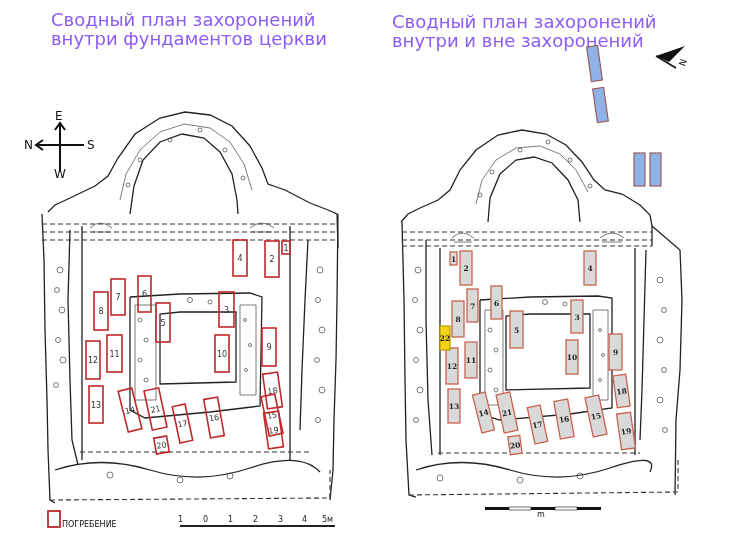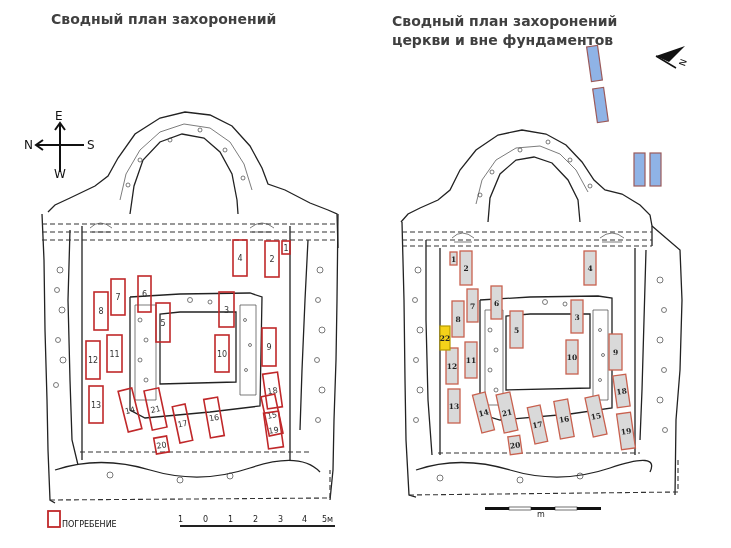--- a/index.html
+++ b/index.html
@@ -1,17 +1,17 @@
 <!DOCTYPE html>
 <html><head>
 <meta charset="utf-8">
 <style>
   html, body { margin:0; padding:0; background:#ffffff; }
   body { width:731px; height:548px; position:relative; overflow:hidden; font-family:"DejaVu Sans", sans-serif; }
-  .title { position:absolute; font-size:14px; line-height:19px; color:#404040; font-weight:700; }
+  .title { position:absolute; font-size:18px; line-height:19px; color:#8b5cf6; font-weight:400; }
   .title div { white-space:nowrap; }
   #t-left { left:51px; top:10px; }
   #t-right { left:392px; top:12px; }
   svg { position:absolute; left:0; top:0; }
   .plan-outline { fill:none; stroke:#222; stroke-width:1.3; }
   .dash { fill:none; stroke:#333; stroke-width:1.1; stroke-dasharray:5 3; }
   .rubble { fill:none; stroke:#444; stroke-width:0.7; }
   .grave-l { fill:none; stroke:#c0282a; stroke-width:1.6; }
   .grave-r { fill:#d9d9d9; stroke:#c8614f; stroke-width:1.3; }
   .grave-y { fill:#f4d21a; stroke:#b59a00; stroke-width:1.2; }
@@ -20,24 +20,25 @@
   .glabel-r { font-family:"DejaVu Serif", serif; font-size:7.5px; fill:#222; font-weight:bold; text-anchor:middle; }
   .compass-text { font-family:"DejaVu Sans", sans-serif; font-size:12px; fill:#111; }
   .legend-text { font-family:"DejaVu Sans", sans-serif; font-size:8px; fill:#111; }
   .scale-text { font-family:"DejaVu Sans", sans-serif; font-size:8px; fill:#222; }
 </style>
 </head>
 <body>
 
 <div id="t-left" class="title">
   <div>Сводный план захоронений</div>
+  <div>внутри фундаментов церкви</div>
 </div>
 <div id="t-right" class="title">
   <div>Сводный план захоронений</div>
-  <div>церкви и вне фундаментов</div>
+  <div>внутри и вне захоронений</div>
 </div>
 
 <svg width="731" height="548" viewBox="0 0 731 548">
 
   <g>
 
     <path class="plan-outline" d="M48,212 L55,205 L70,198 L95,186 L108,176 L118,158 L135,134 L160,118 L185,112 L210,115 L232,126 L250,146 L262,168 L268,184 L285,190 L310,203 L328,210 L337,214 L338,248"></path>
     <path class="plan-outline" d="M130,214 L134,186 L143,160 L160,142 L182,134 L204,138 L220,152 L232,174 L237,200 L238,214"></path>
     <path class="rubble" d="M120,200 L126,174 L140,150 L160,132 L184,124 L210,128 L230,142 L244,164 L252,190"></path>
 

